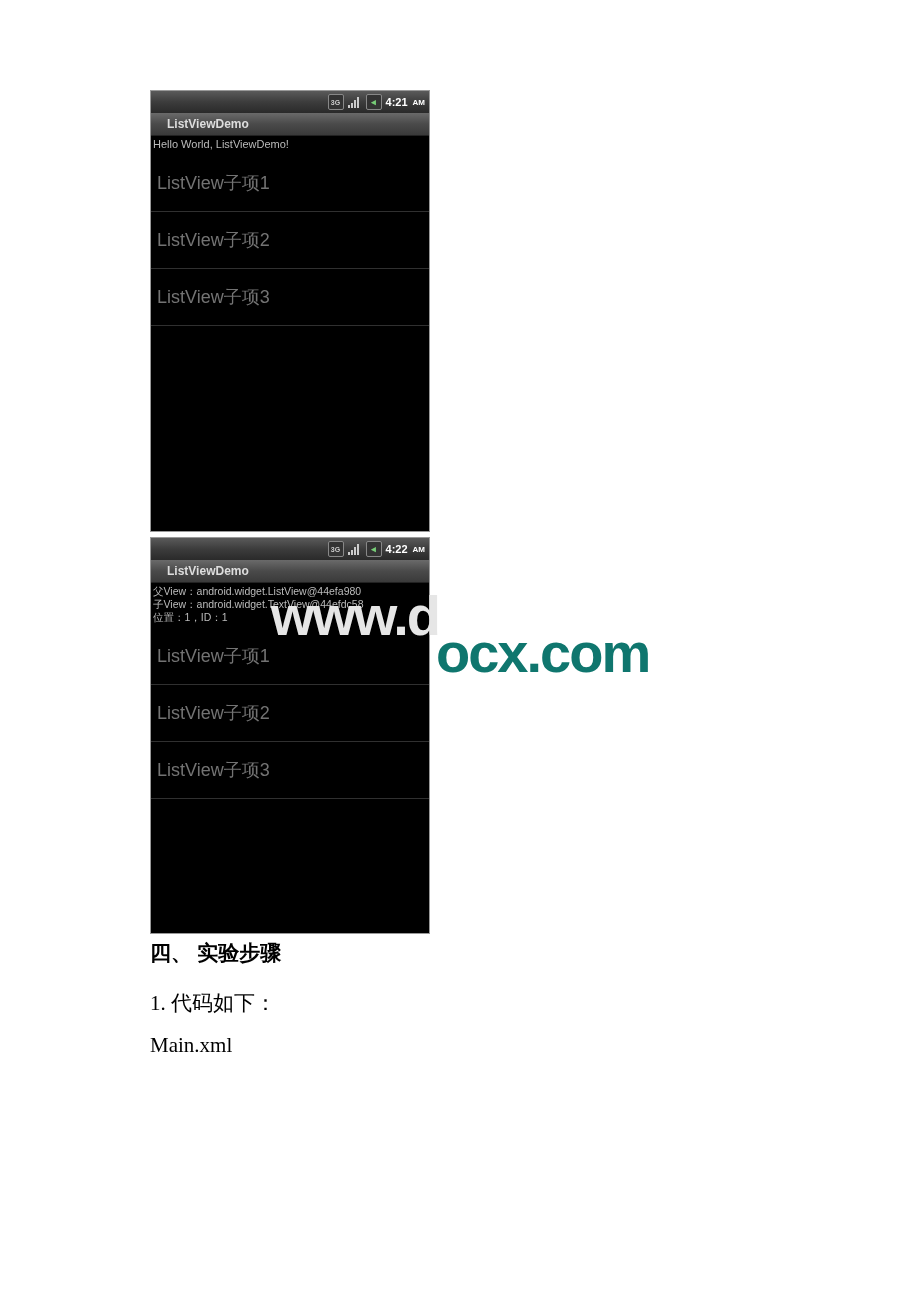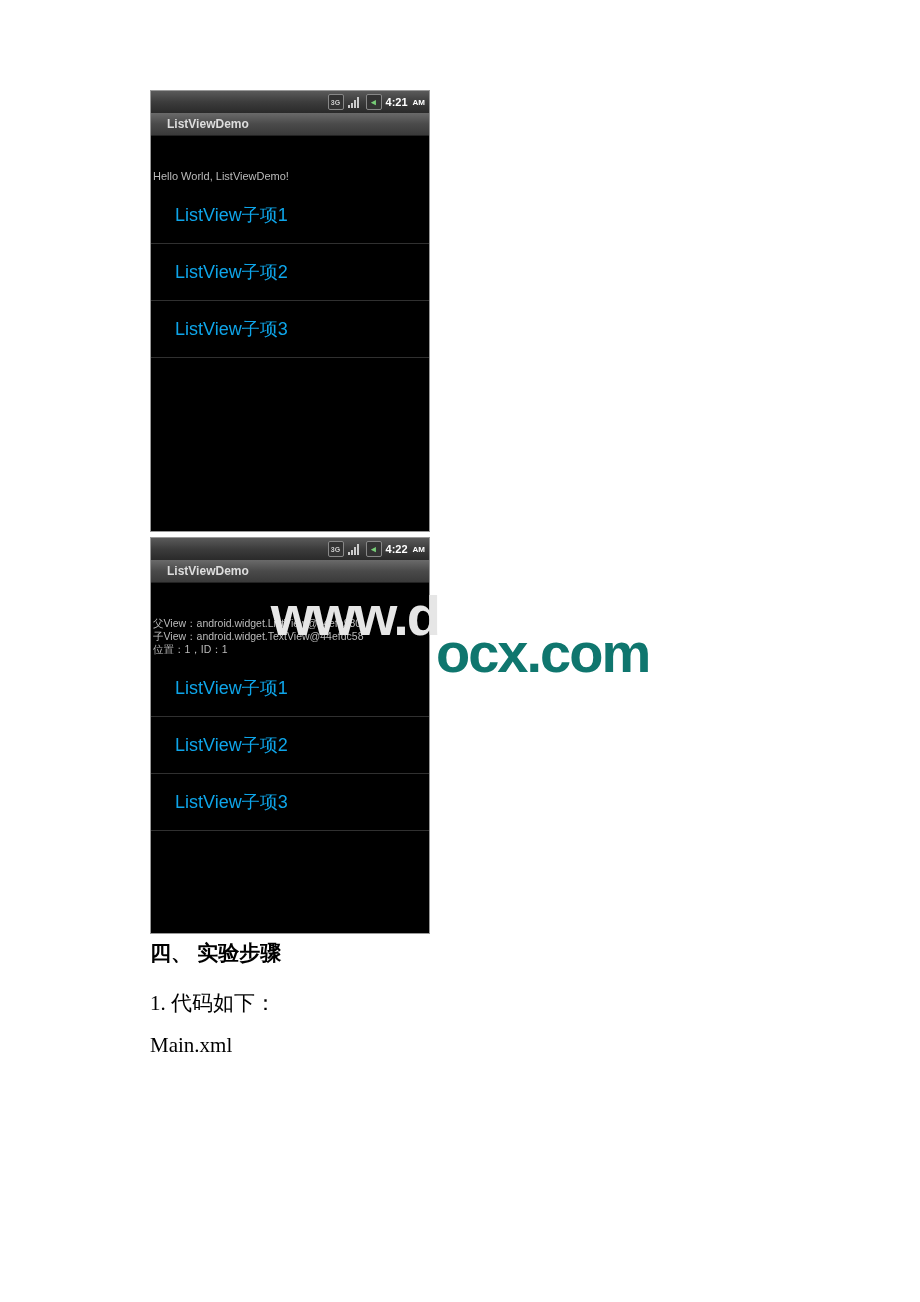--- a/index.html
+++ b/index.html
@@ -67,27 +67,26 @@
     display: flex;
     align-items: center;
     padding: 0 16px;
     border-bottom:1px solid #222;
   }
   .hello {
     color: #bbb;
     font-size: 11px;
     padding: 2px 2px 4px 2px;
     line-height: 1.2;
-    margin-top: 32px;
   }
   .hello.multi { font-size: 10.5px; line-height:1.25; }
   .listitem {
-    color: #0ea5e9;
+    color: #737373;
     font-size: 18px;
-    padding: 16px 24px;
+    padding: 16px 6px;
     border-bottom: 1px solid #303030;
   }
   .caption {
     font-family: "SimSun","宋体",serif;
     font-size: 21px;
     color:#000;
     margin-top: 14px;
     margin-bottom: 25px;
   }
   .section-title {

